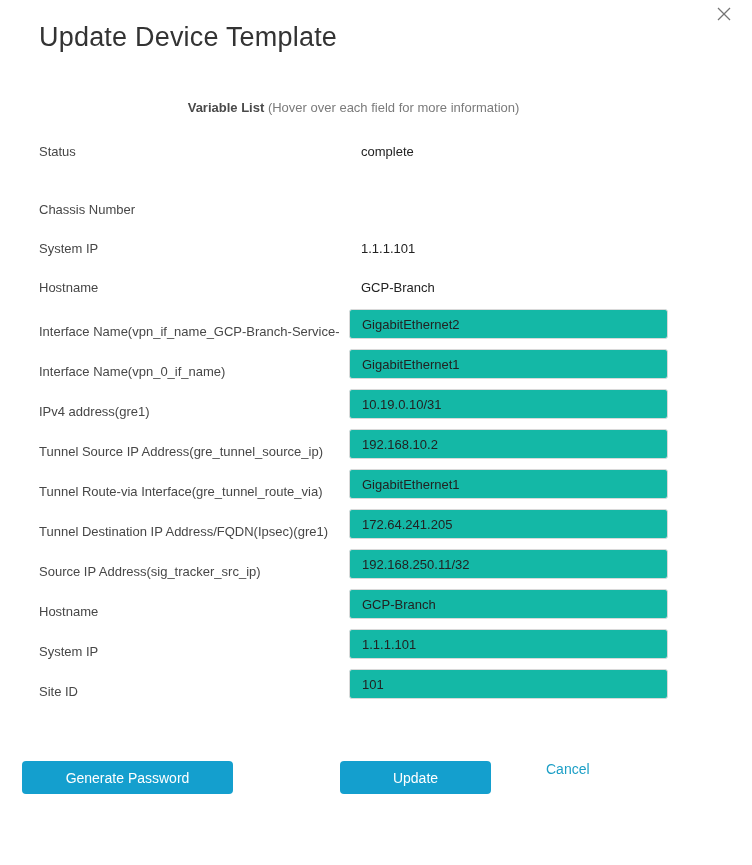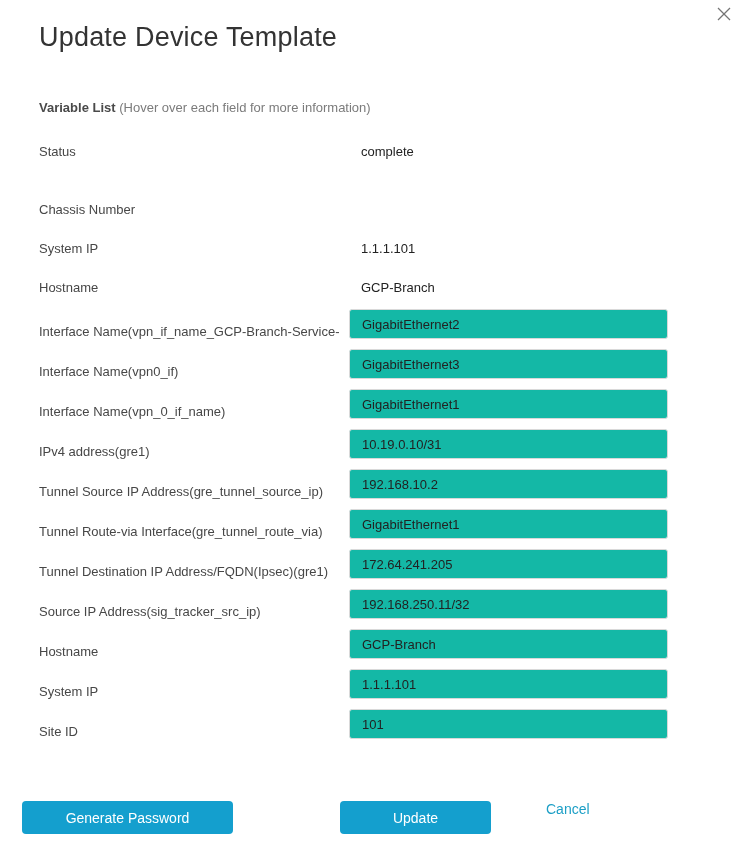--- a/index.html
+++ b/index.html
@@ -25,21 +25,21 @@
   }
   .close-btn{
     position:absolute;top:6px;right:20px;width:16px;height:16px;
     cursor:pointer;background:none;border:none;padding:0;line-height:0;
   }
   .dialog-title{
     font-size:27px;font-weight:400;color:var(--title-color);
     line-height:30px;letter-spacing:.2px;
   }
   .section-line{
-    margin-top:48px;font-size:13px;line-height:16px;
+    margin-top:48px;font-size:13px;line-height:16px;text-align:center;
   }
   .section-heading{font-weight:bold;color:#4a4a4a;}
   .section-hint{color:var(--hint-color);font-weight:400;}
   .rows{margin-top:25px;}
   .row{
     display:flex;align-items:flex-end;margin-bottom:21px;
   }
   .row.type-static{min-height:18px;}
   .row.type-input{height:30px;margin-bottom:10px;}
   .rows > .row:nth-child(1){margin-bottom:40px;}
@@ -115,24 +115,20 @@
         <div class="field-label">Hostname</div>
         <div class="field-value-area">
           <div class="field-static">GCP-Branch</div>
         </div>
       </div>
       <div class="row type-input">
         <div class="field-label">Interface Name(vpn_if_name_GCP-Branch-Service-</div>
         <div class="field-value-area"><input type="text" class="field-input" value="GigabitEthernet2" style=""></div>
       </div>
       <div class="row type-input">
-        <div class="field-label">Interface Name(vpn0_if)</div>
-        <div class="field-value-area"><input type="text" class="field-input" value="GigabitEthernet3" style=""></div>
-      </div>
-      <div class="row type-input">
         <div class="field-label">Interface Name(vpn_0_if_name)</div>
         <div class="field-value-area"><input type="text" class="field-input" value="GigabitEthernet1" style=""></div>
       </div>
       <div class="row type-input">
         <div class="field-label">IPv4 address(gre1)</div>
         <div class="field-value-area"><input type="text" class="field-input" value="10.19.0.10/31" style=""></div>
       </div>
       <div class="row type-input">
         <div class="field-label">Tunnel Source IP Address(gre_tunnel_source_ip)</div>
         <div class="field-value-area"><input type="text" class="field-input" value="192.168.10.2" style=""></div>

